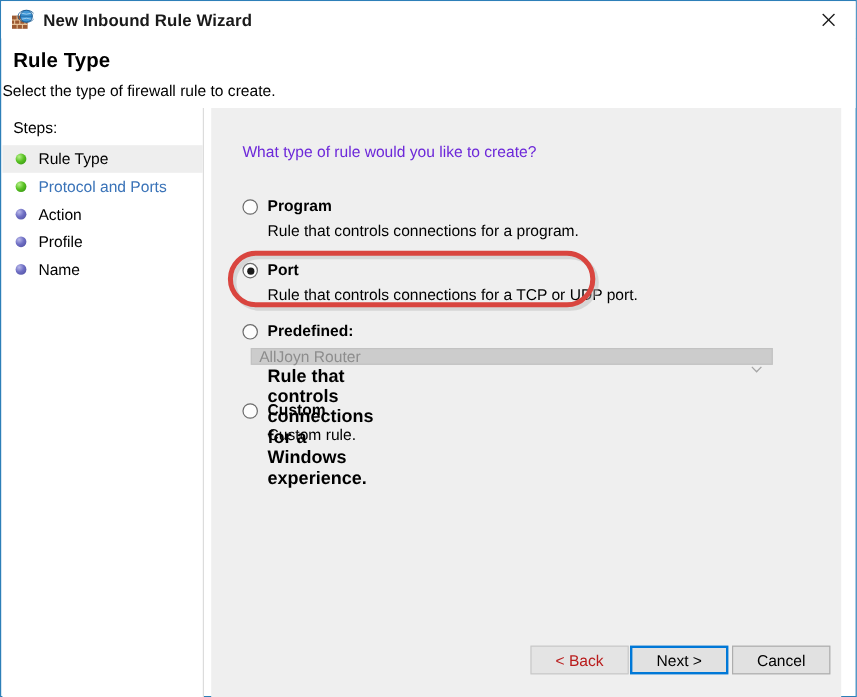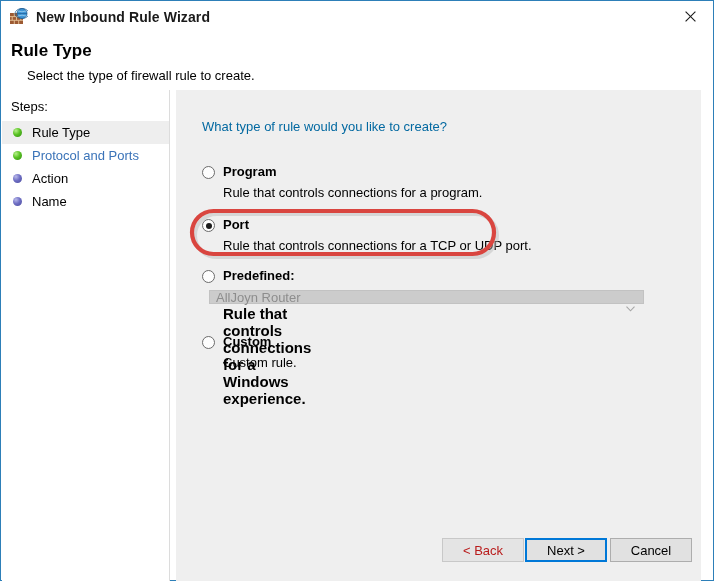--- a/index.html
+++ b/index.html
@@ -71,21 +71,21 @@
   .header-title {
     position: absolute;
     left: 9px; top: 9px;
     font-size: 17px;
     font-weight: bold;
     color: #000000;
     letter-spacing: 0.1px;
   }
   .header-sub {
     position: absolute;
-    left: 25px; top: 36px;
+    left: 0; top: 36px;
     font-size: 13px;
     color: #000000;
   }
 
   
   .sidebar {
     position: absolute;
     left: 1px; top: 89px;
     width: 168px;
     height: 491px;
@@ -137,21 +137,21 @@
     position: absolute;
     left: 175px; top: 89px;
     width: 525px;
     height: 491px;
     background: #efefef;
   }
   .question {
     position: absolute;
     left: 26px; top: 29px;
     font-size: 13px;
-    color: #0369a1;
+    color: #6d28d9;
   }
 
   .options {
     position: absolute;
     left: 26px; top: 74px;
     width: 480px;
   }
   .option { position: relative; }
   .option-head {
     display: flex;
@@ -315,20 +315,24 @@
       <div class="step">
         <span class="step-bullet done"></span>
         <span class="step-label link">Protocol and Ports</span>
       </div>
 
       <div class="step">
         <span class="step-bullet todo"></span>
         <span class="step-label">Action</span>
       </div>
 
+      <div class="step">
+        <span class="step-bullet todo"></span>
+        <span class="step-label">Profile</span>
+      </div>
 
       <div class="step">
         <span class="step-bullet todo"></span>
         <span class="step-label">Name</span>
       </div>
 
     </div>
   </div>
 
   <div class="content">

